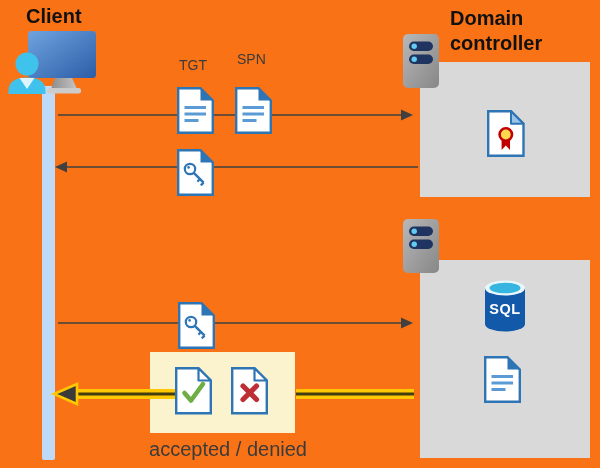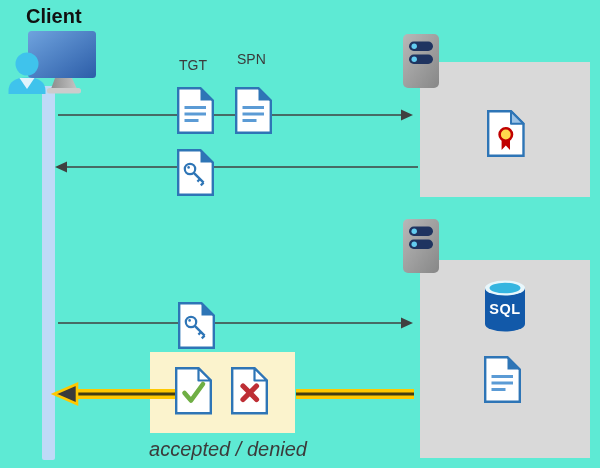--- a/index.html
+++ b/index.html
@@ -1,17 +1,17 @@
 <!DOCTYPE html>
 <html><head>
 <meta charset="utf-8">
 <style>
   html,body{margin:0;padding:0;background:#fff;}
   .canvas{
-    position:relative;width:600px;height:468px;background:#5eead4;overflow:hidden;
+    position:relative;width:600px;height:468px;background:#f97316;overflow:hidden;
     font-family:"Liberation Sans","DejaVu Sans",sans-serif;color:#3b3b3b;
   }
   .abs{position:absolute;}
   .title{font-weight:bold;font-size:20px;color:#111;line-height:25px;}
   .small-label{font-size:14px;color:#3b3b3b;}
   .big-label{font-size:20px;color:#3b3b3b;}
   .gray-box{background:#d9d9d9;}
   .lifeline{background:#bfdaf7;border-radius:2px;}
   .yellow-box{background:#fbf3cd;}
   .keytab-label{width:170px;text-align:center;}
@@ -125,35 +125,36 @@
 
   <svg class="abs" style="left:231px;top:367px;" width="37" height="48" viewBox="0 0 37 48">
     <path d="M1.2,1.2 H23.5 L35.8,13.5 V46.3 H1.2 Z" fill="#ffffff" stroke="#2e75b6" stroke-width="2.4"></path>
     <polygon points="23.5,1.2 23.5,13.5 35.8,13.5" fill="#ffffff" stroke="#2e75b6" stroke-width="2.2" stroke-linejoin="round"></polygon>
     <g stroke="#be2e35" stroke-width="5.2" stroke-linecap="round">
       <line x1="12" y1="19" x2="25.5" y2="32.5"></line>
       <line x1="25.5" y1="19" x2="12" y2="32.5"></line>
     </g>
   </svg>
 
-  <div class="abs big-label result-label" style="left:128px;top:438px;font-style:italic;">accepted / denied</div>
+  <div class="abs big-label result-label" style="left:128px;top:438px;">accepted / denied</div>
 
   <svg class="abs" style="left:402px;top:33px;" width="38" height="56" viewBox="0 0 38 56">
     <defs>
       <linearGradient id="srv1" x1="0" y1="0" x2="1" y2="1">
         <stop offset="0" stop-color="#b8b8b8"></stop>
           <stop offset="1" stop-color="#878787"></stop>
       </linearGradient>
     </defs>
     <rect x="1" y="1" width="36" height="54" rx="5" fill="url(#srv1)"></rect>
     <rect x="7" y="8.5" width="24" height="9.5" rx="4.75" fill="#1f3460"></rect>
     <circle cx="12.2" cy="13.2" r="2.7" fill="#64ccf0"></circle>
     <rect x="7" y="21.5" width="24" height="9.5" rx="4.75" fill="#1f3460"></rect>
     <circle cx="12.2" cy="26.2" r="2.7" fill="#64ccf0"></circle>
   </svg>
+  <div class="abs title" style="left:450px;top:6px;width:120px;">Domain controller</div>
 
   <svg class="abs" style="left:487px;top:110px;" width="38" height="47" viewBox="0 0 38 47">
     <path d="M1.2,1.2 H24 L36.5,13.7 V45.8 H1.2 Z" fill="#ffffff" stroke="#2e75b6" stroke-width="2.4"></path>
     <polygon points="24,1.2 24,13.7 36.5,13.7" fill="#9dc3e6" stroke="#2e75b6" stroke-width="2" stroke-linejoin="round"></polygon>
     <path d="M14.6,29.5 L14.6,40 L18.8,35.5 L23,40 L23,29.5 Z" fill="#c00000"></path>
     <circle cx="18.8" cy="24.5" r="6.2" fill="#ffd84d" stroke="#c00000" stroke-width="2.6"></circle>
   </svg>
 
   <svg class="abs" style="left:402px;top:218px;" width="38" height="56" viewBox="0 0 38 56">
     <defs>

